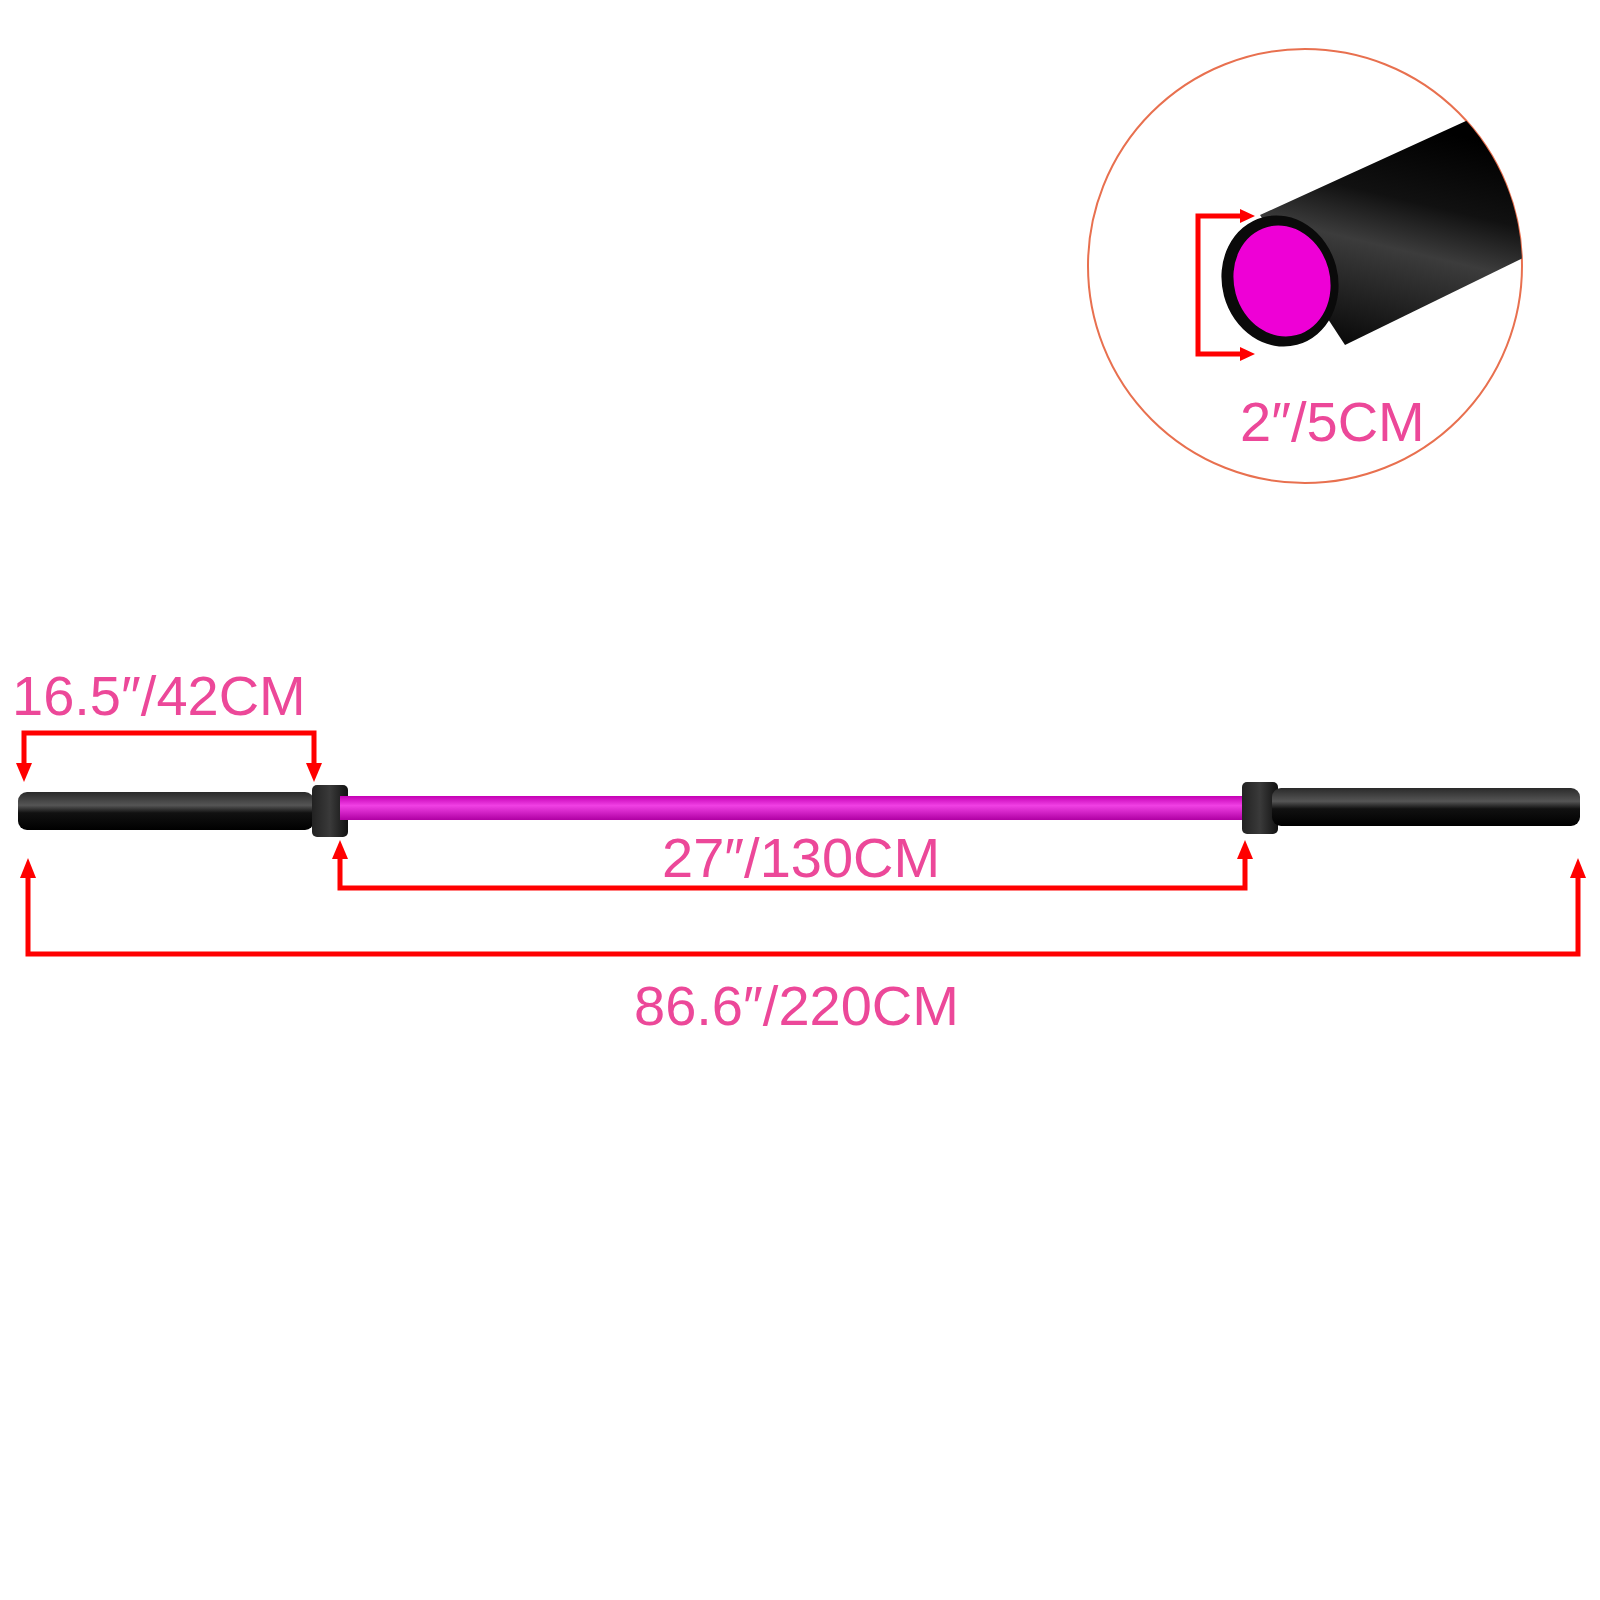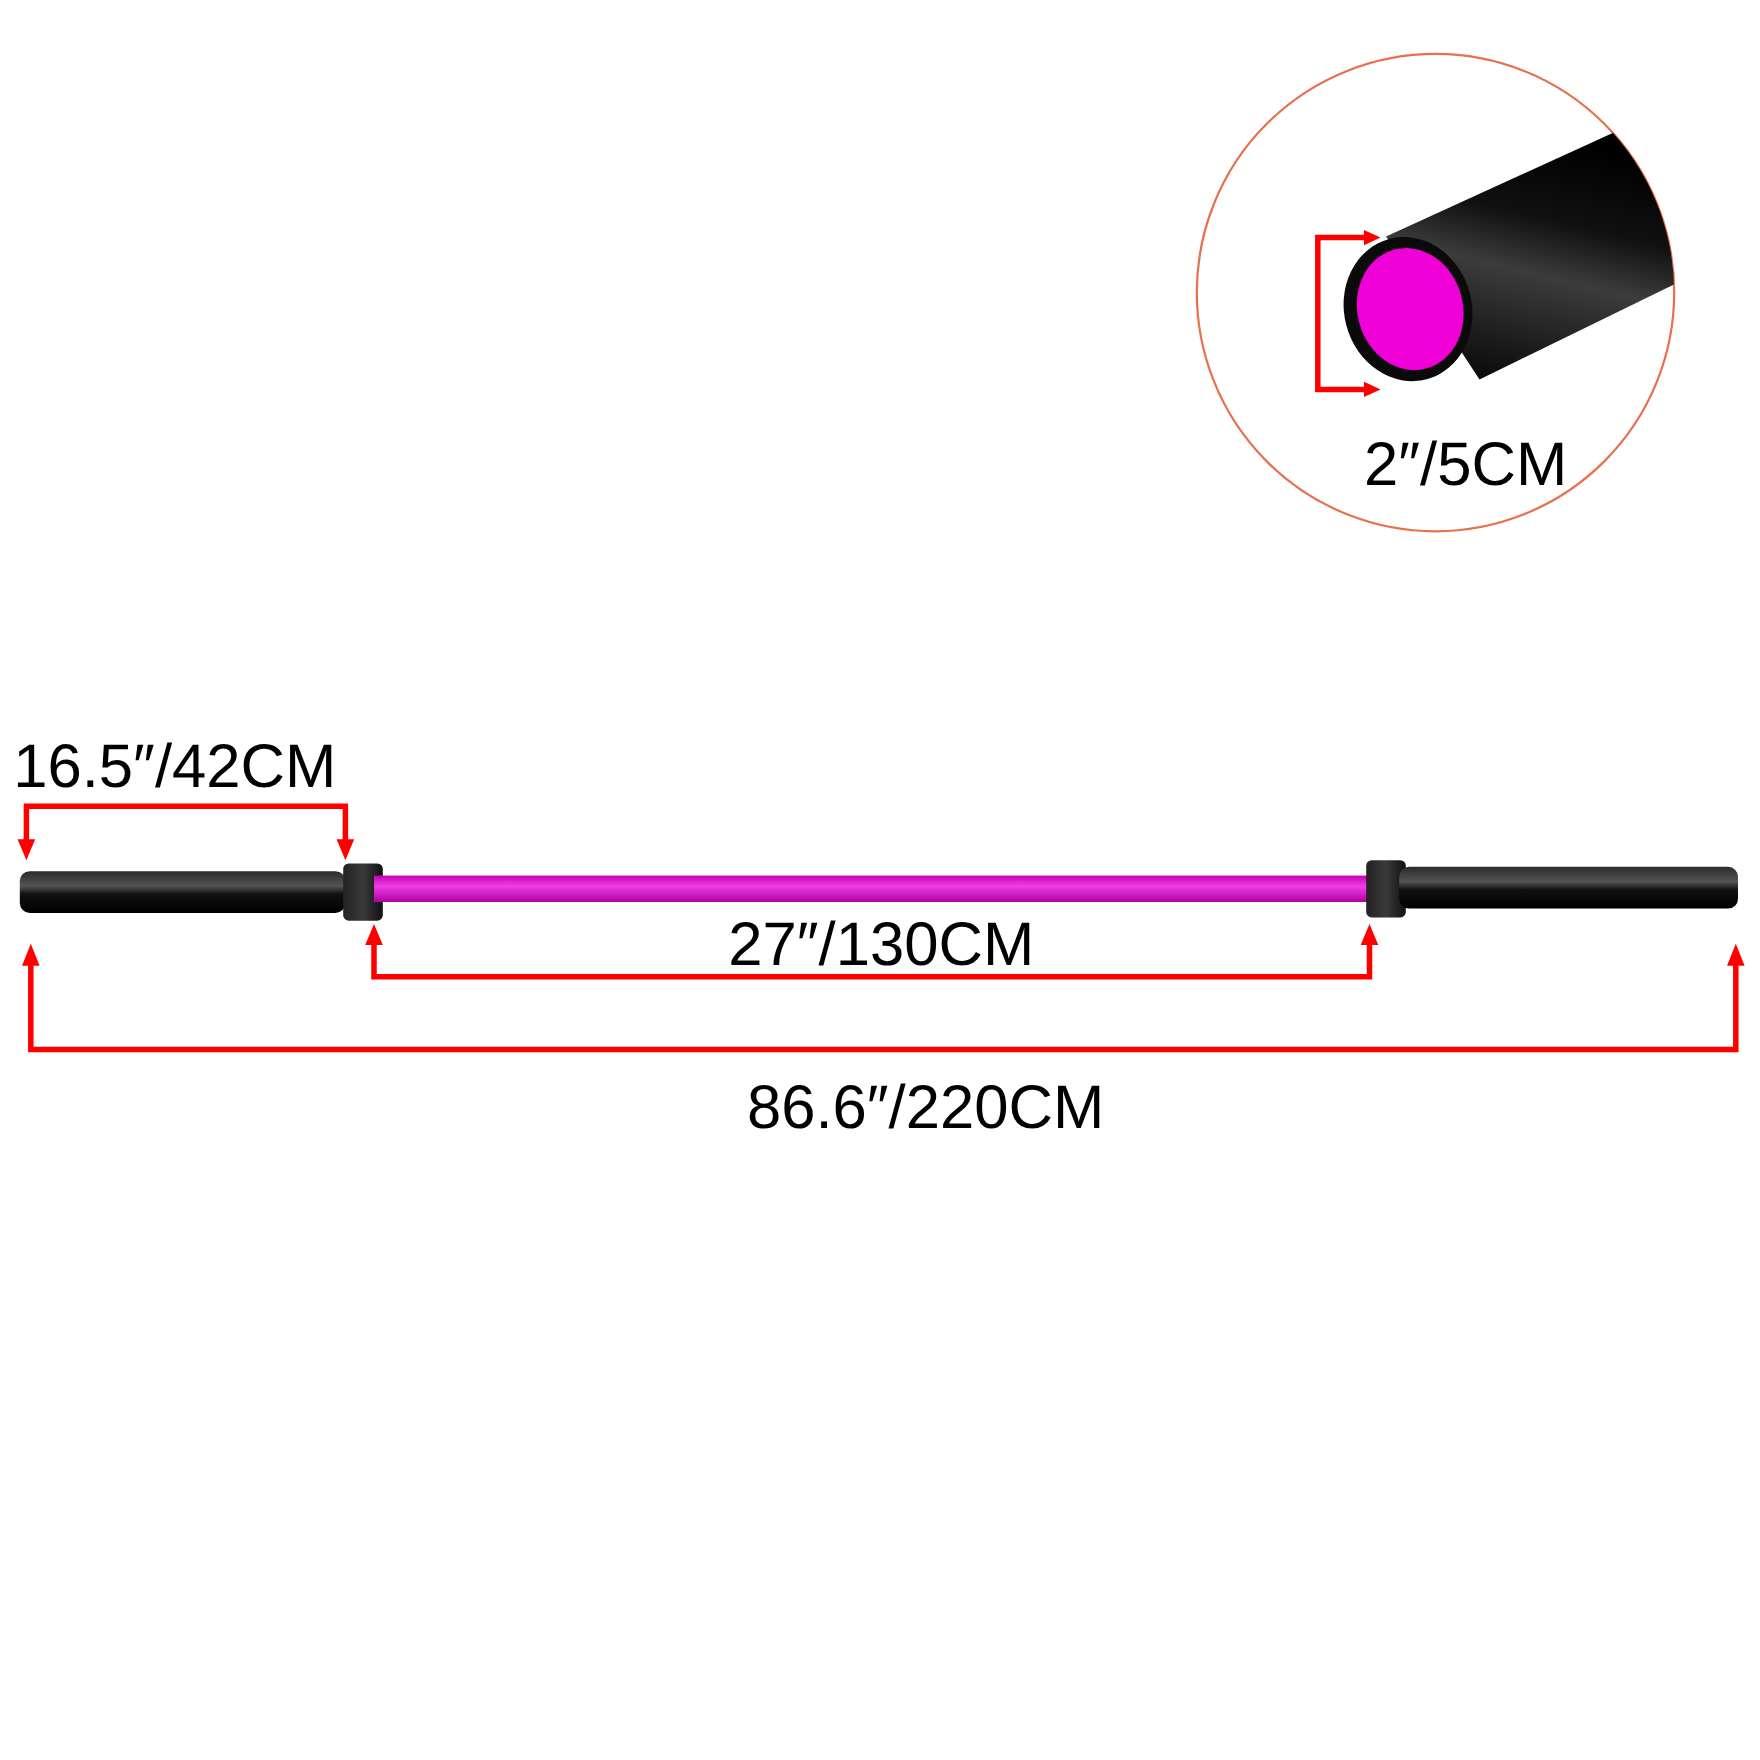--- a/index.html
+++ b/index.html
@@ -1,17 +1,17 @@
 <!DOCTYPE html>
 <html><head>
 <meta charset="utf-8">
 <style>
   html, body { margin: 0; padding: 0; background: #ffffff; }
   body { width: 1600px; height: 1600px; position: relative; overflow: hidden; font-family: "Liberation Sans", sans-serif; }
-  .label { position: absolute; color: #000000; font-family: "Liberation Sans", sans-serif; font-size: 56px; line-height: 1; white-space: nowrap; }
+  .label { position: absolute; color: #ec4899; font-family: "Liberation Sans", sans-serif; font-size: 56px; line-height: 1; white-space: nowrap; }
   svg { position: absolute; left: 0; top: 0; }
 </style>
 </head>
 <body>
 
 <svg width="1600" height="1600" viewBox="0 0 1600 1600">
   <defs>
     <linearGradient id="sleeveGrad" x1="0" y1="0" x2="0" y2="1">
       <stop offset="0" stop-color="#2a2a2a"></stop>
       <stop offset="0.35" stop-color="#555"></stop>
@@ -76,14 +76,14 @@
 
   <g fill="#ff0000" stroke="#ff0000">
     <polyline points="28,875 28,954 1578,954 1578,875" fill="none" stroke-width="5"></polyline>
     <polygon points="20,878 28,858 36,878" stroke="none"></polygon>
     <polygon points="1570,878 1578,858 1586,878" stroke="none"></polygon>
   </g>
 </svg>
 
 <div class="label" style="left:12px; top:668px;text-align:center;">16.5″/42CM</div>
 <div class="label" style="left:662px; top:830px;">27″/130CM</div>
-<div class="label" style="left:634px; top:978px;margin-left:45px;">86.6″/220CM</div>
+<div class="label" style="left:634px; top:978px;">86.6″/220CM</div>
 <div class="label" style="left:1240px; top:394px;">2″/5CM</div>
 
 </body></html>

